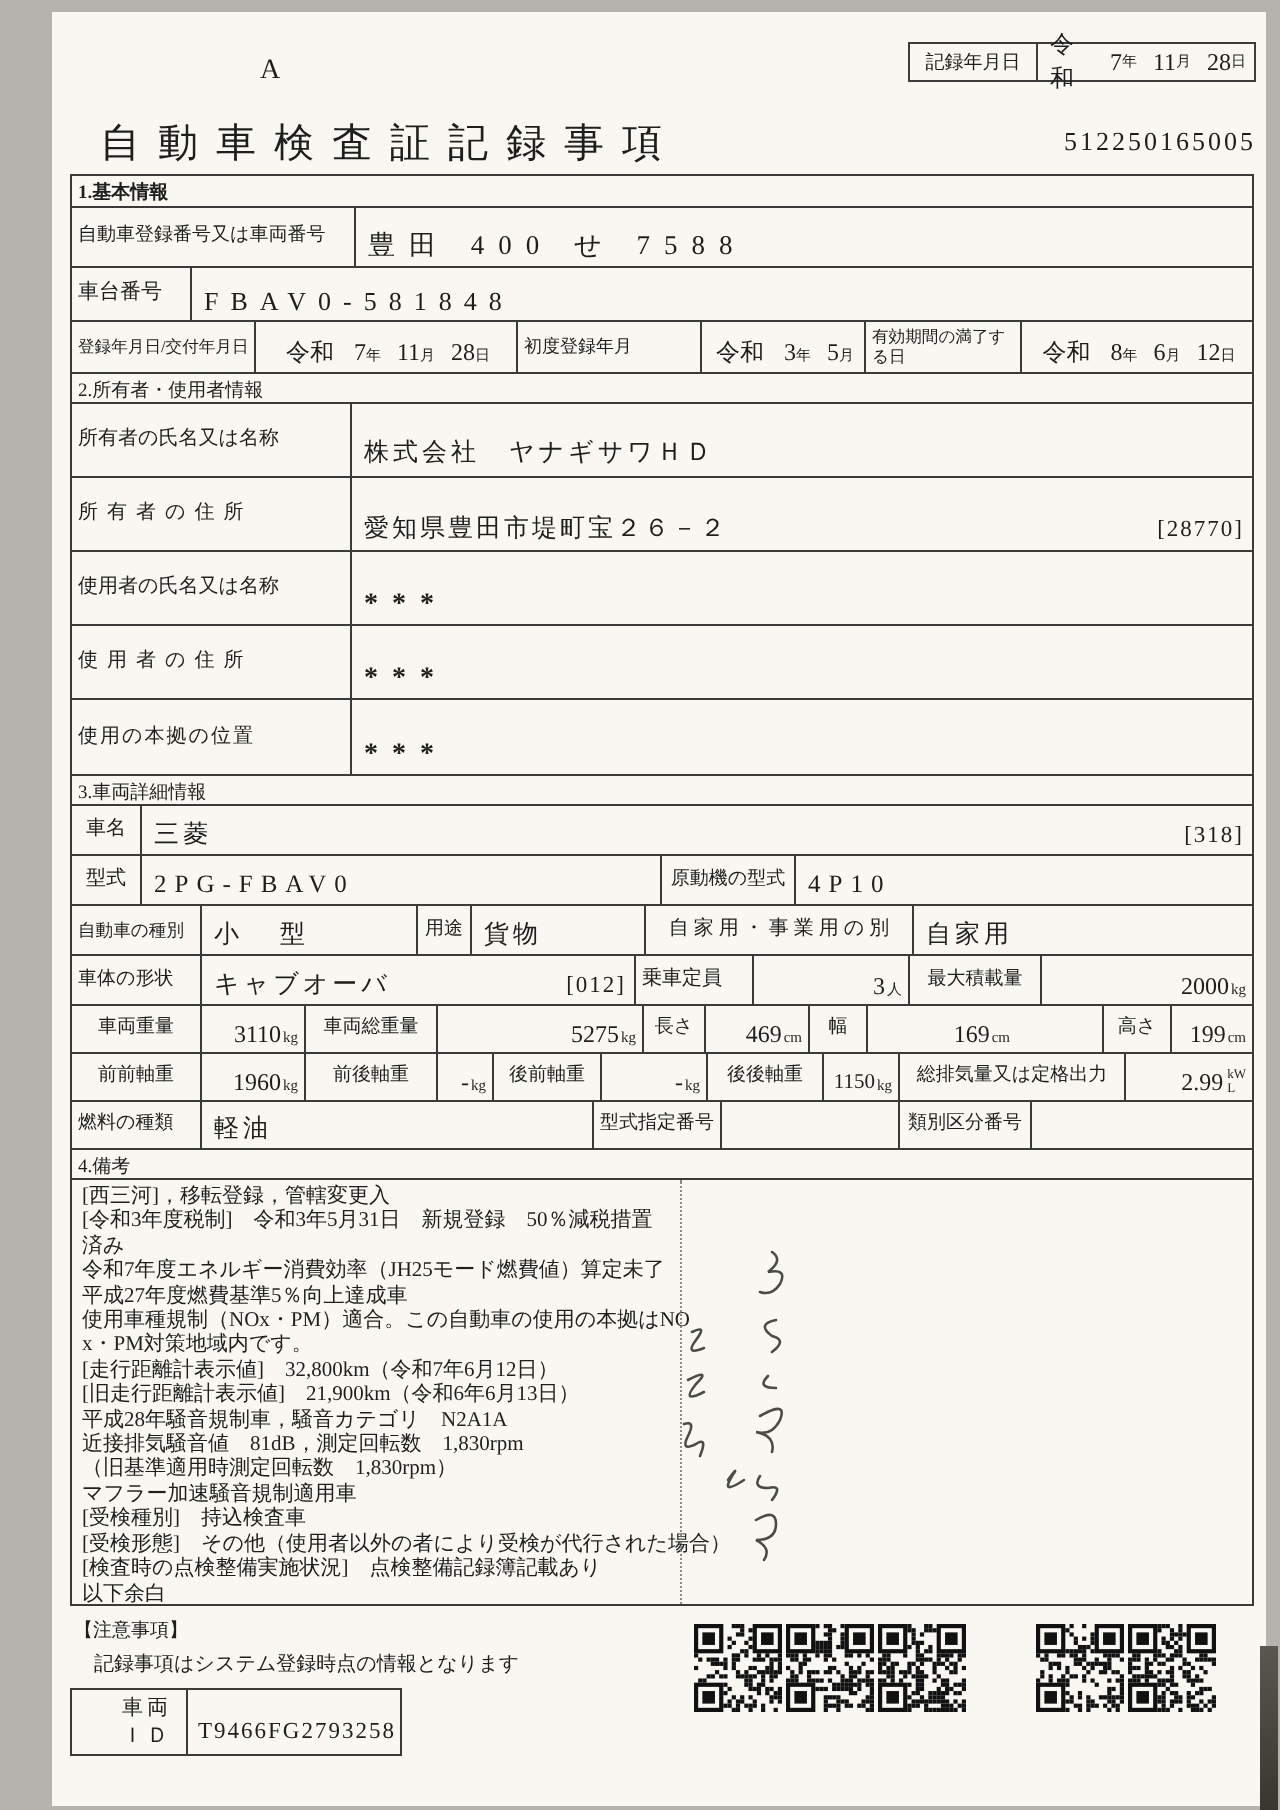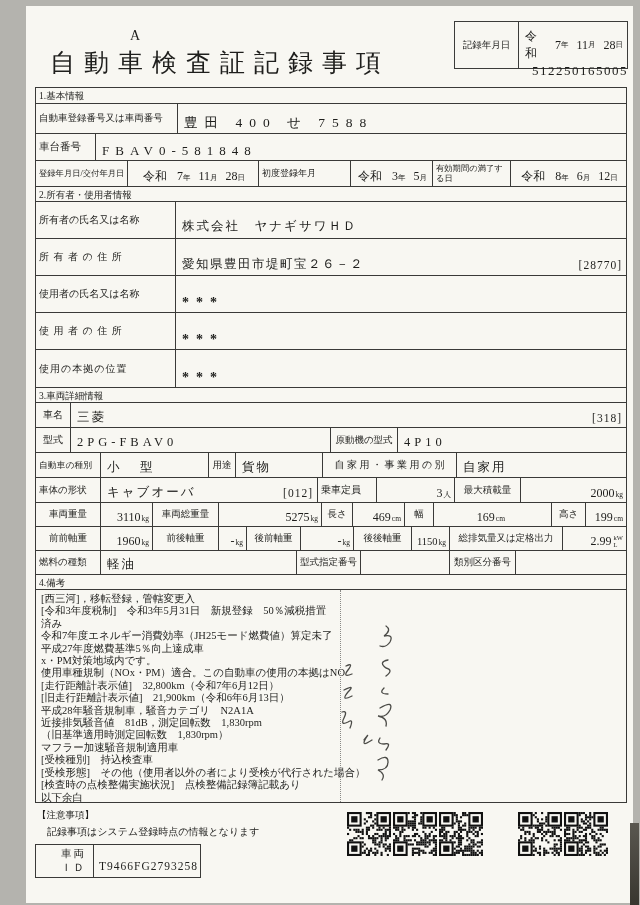--- a/index.html
+++ b/index.html
@@ -3,30 +3,30 @@
 <meta charset="utf-8">
 <style>
   * { box-sizing: border-box; margin: 0; padding: 0; }
   body { font-family: "Liberation Serif", "DejaVu Serif", serif; }
   .scan { position: relative; width: 640px; height: 905px; background: #b4b3ae; overflow: hidden; }
   .page { position: absolute; left: 26px; top: 6px; width: 607px; height: 897px; background: #f8f7f2; color: #1e1e1c; }
   .abs { position: absolute; }
 
   
   .corner-a { left: 104px; top: 22px; font-size: 14px; letter-spacing: 1px; }
-  .doc-title { left: 24px; top: 40px; font-size: 25px; letter-spacing: 9px; white-space: nowrap; }
-  .rec-box { left: 428px; top: 15px; width: 174px; height: 48px; border: 1px solid #3c3c3a; display: flex; }
+  .doc-title { left: 24px; top: 52px; font-size: 20px; letter-spacing: 9px; white-space: nowrap; }
+  .rec-box { left: 428px; top: 15px; width: 174px; height: 20px; border: 1px solid #3c3c3a; display: flex; }
   .rec-box .rlbl { width: 64px; border-right: 1px solid #3c3c3a; display: flex; align-items: center; justify-content: center; font-size: 9.5px; }
   .rec-box .rval { flex: 1; display: flex; align-items: center; padding: 0 4px 0 6px; font-size: 12px; }
   .serial { left: 436px; top: 57px; width: 166px; text-align: right; font-size: 13px; letter-spacing: 1.5px; }
 
   
   .tbl { left: 9px; top: 81px; width: 592px; border: 1px solid #3a3a38; background: #f8f7f2; }
   .sec-h { border-top: 1px solid #3a3a38; font-size: 9.5px; padding: 2px 3px 1px 3px; height: 15px; }
-  .sec-h:first-child { border-top: none; }
+  .sec-h:first-child { border-top: none; font-weight: bold; }
   .row { display: flex; border-top: 1px solid #3a3a38; align-items: stretch; }
   .c { border-right: 1px solid #3a3a38; overflow: hidden; }
   .last { border-right: none !important; flex: 1; font-family: Liberation Serif, serif; }
   .lbl { font-size: 9.5px; display: flex; align-items: center; padding: 1px 2px 1px 3px; line-height: 1.15; }
   .lblc { justify-content: center; padding: 1px; }
   .val { display: flex; align-items: flex-end; padding: 0 4px 2px 6px; font-size: 12.5px; line-height: 1.1; white-space: nowrap; }
   .num { justify-content: flex-end; font-size: 12px; padding-right: 3px; }
   .u { font-size: 7.5px; margin-left: 1px; padding-bottom: 1px; }
   .spread { justify-content: space-between; }
   .code { font-size: 11.5px; letter-spacing: 1px; }
@@ -262,22 +262,22 @@
     </div>
 
     <div class="sec-h">4.備考</div>
     <div class="remarks" style="border-top:1px solid #3a3a38">
       <div>
             <div class="remark-line">[西三河]，移転登録，管轄変更入</div>
             <div class="remark-line">[令和3年度税制]　令和3年5月31日　新規登録　50％減税措置</div>
             <div class="remark-line">済み</div>
             <div class="remark-line">令和7年度エネルギー消費効率（JH25モード燃費値）算定未了</div>
             <div class="remark-line">平成27年度燃費基準5％向上達成車</div>
+            <div class="remark-line">使用車種規制（NOx・PM）適合。この自動車の使用の本拠はNO</div>
             <div class="remark-line">x・PM対策地域内です。</div>
-            <div class="remark-line">使用車種規制（NOx・PM）適合。この自動車の使用の本拠はNO</div>
             <div class="remark-line">[走行距離計表示値]　32,800km（令和7年6月12日）</div>
             <div class="remark-line">[旧走行距離計表示値]　21,900km（令和6年6月13日）</div>
             <div class="remark-line">平成28年騒音規制車，騒音カテゴリ　N2A1A</div>
             <div class="remark-line">近接排気騒音値　81dB，測定回転数　1,830rpm</div>
             <div class="remark-line">（旧基準適用時測定回転数　1,830rpm）</div>
             <div class="remark-line">マフラー加速騒音規制適用車</div>
             <div class="remark-line">[受検種別]　持込検査車</div>
             <div class="remark-line">[受検形態]　その他（使用者以外の者により受検が代行された場合）</div>
             <div class="remark-line">[検査時の点検整備実施状況]　点検整備記録簿記載あり</div>
             <div class="remark-line">以下余白</div>

